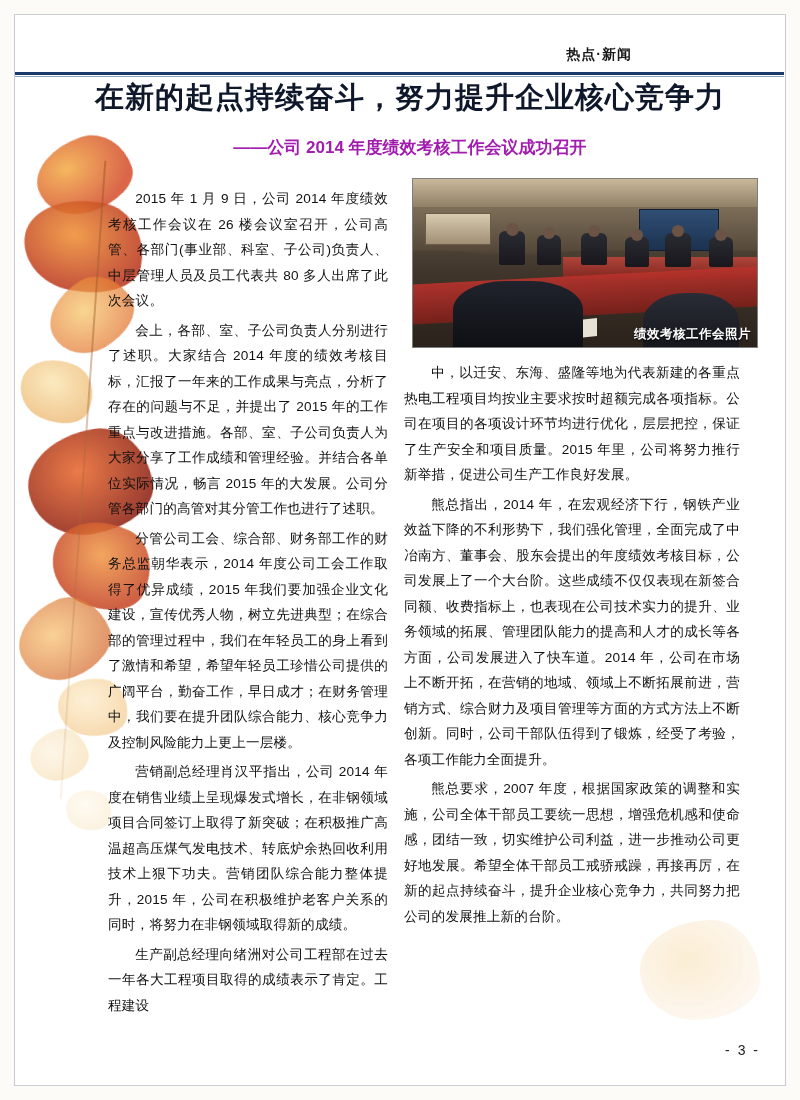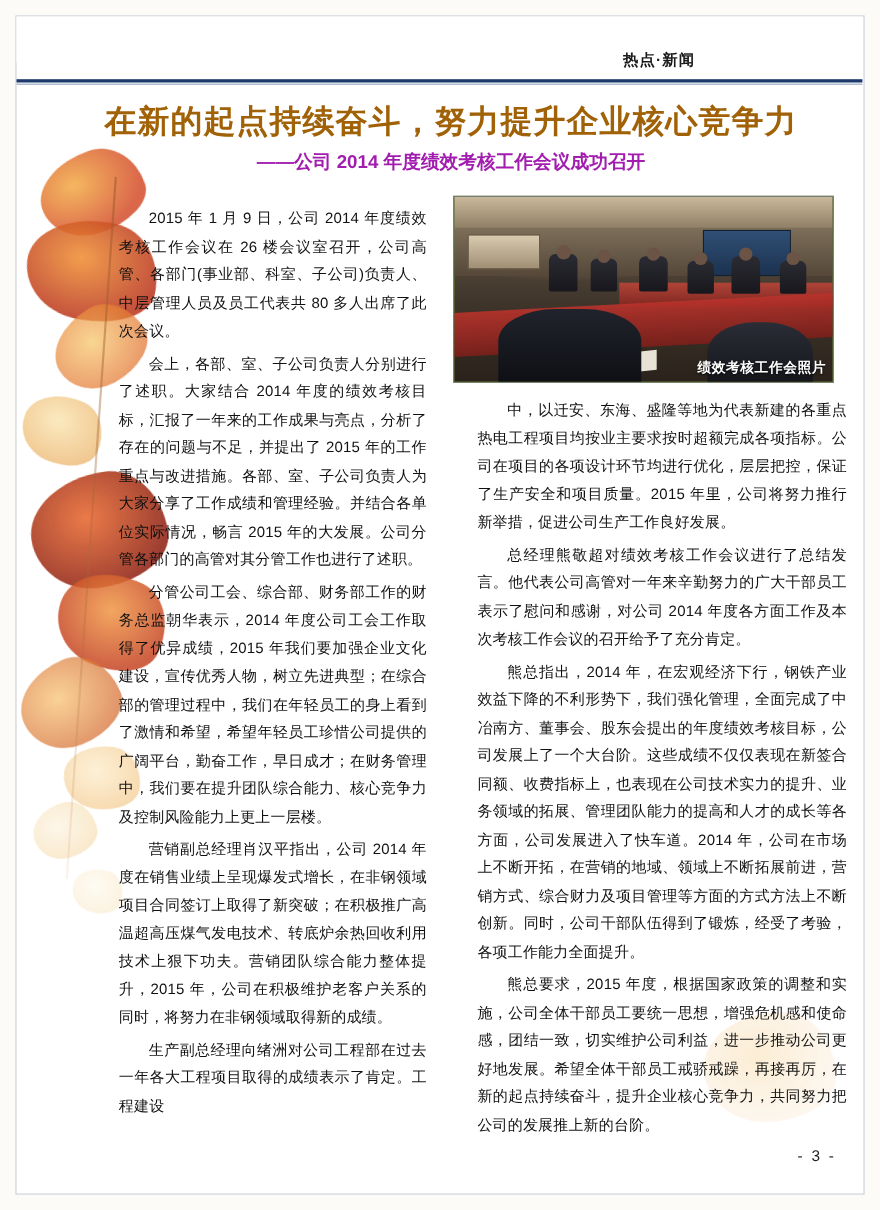--- a/index.html
+++ b/index.html
@@ -106,27 +106,27 @@
     width: 28px;
     height: 28px;
     color: #eaf4ff;
     font-size: 20px;
     font-family: "Liberation Sans", sans-serif;
   }
   
   .title {
     position: absolute;
     left: 60px;
-    top: 91px;
+    top: 78px;
     width: 700px;
     text-align: center;
     font-family: "Liberation Sans", sans-serif;
     font-weight: bold;
     font-size: 29px;
-    color: #a16207;
+    color: #0f172a;
     letter-spacing: 1px;
   }
   .subtitle {
     position: absolute;
     left: 60px;
     top: 136px;
     width: 700px;
     text-align: center;
     font-family: "Liberation Sans", sans-serif;
     font-weight: bold;
@@ -135,21 +135,21 @@
   }
   
   .photo {
     position: absolute;
     left: 412px;
     top: 178px;
     width: 344px;
     height: 168px;
     border: 1px solid #7d7d7d;
     overflow: hidden;
-    background: #4d7c0f;
+    background: #737373;
   }
   .photo-inner {
     position: absolute;
     inset: 0;
     background:
       radial-gradient(ellipse 60% 40% at 30% 18%, rgba(240,225,190,0.55), rgba(0,0,0,0) 70%),
       linear-gradient(to bottom, #6d6050 0%, #5a4d3e 26%, #3e342a 58%, #2a221b 100%);
     overflow: hidden;
   }
   .ph-ceiling {
@@ -227,21 +227,21 @@
   .col p {
     margin: 4px;
     text-indent: 2em;
   }
   .col-left {
     left: 104px;
     top: 182px;
     width: 288px;
   }
   .col-right {
-    left: 430px;
+    left: 400px;
     top: 356px;
     width: 344px;
   }
   .page-number {
     position: absolute;
     right: 40px;
     bottom: 42px;
     font-family: "Liberation Sans", sans-serif;
     font-size: 14px;
     color: #222222;
@@ -312,19 +312,18 @@
   <div class="col col-left">
     <p>2015 年 1 月 9 日，公司 2014 年度绩效考核工作会议在 26 楼会议室召开，公司高管、各部门(事业部、科室、子公司)负责人、中层管理人员及员工代表共 80 多人出席了此次会议。</p>
     <p>会上，各部、室、子公司负责人分别进行了述职。大家结合 2014 年度的绩效考核目标，汇报了一年来的工作成果与亮点，分析了存在的问题与不足，并提出了 2015 年的工作重点与改进措施。各部、室、子公司负责人为大家分享了工作成绩和管理经验。并结合各单位实际情况，畅言 2015 年的大发展。公司分管各部门的高管对其分管工作也进行了述职。</p>
     <p>分管公司工会、综合部、财务部工作的财务总监朝华表示，2014 年度公司工会工作取得了优异成绩，2015 年我们要加强企业文化建设，宣传优秀人物，树立先进典型；在综合部的管理过程中，我们在年轻员工的身上看到了激情和希望，希望年轻员工珍惜公司提供的广阔平台，勤奋工作，早日成才；在财务管理中，我们要在提升团队综合能力、核心竞争力及控制风险能力上更上一层楼。</p>
     <p>营销副总经理肖汉平指出，公司 2014 年度在销售业绩上呈现爆发式增长，在非钢领域项目合同签订上取得了新突破；在积极推广高温超高压煤气发电技术、转底炉余热回收利用技术上狠下功夫。营销团队综合能力整体提升，2015 年，公司在积极维护老客户关系的同时，将努力在非钢领域取得新的成绩。</p>
     <p>生产副总经理向绪洲对公司工程部在过去一年各大工程项目取得的成绩表示了肯定。工程建设</p>
   </div>
 
   <div class="col col-right">
     <p>中，以迁安、东海、盛隆等地为代表新建的各重点热电工程项目均按业主要求按时超额完成各项指标。公司在项目的各项设计环节均进行优化，层层把控，保证了生产安全和项目质量。2015 年里，公司将努力推行新举措，促进公司生产工作良好发展。</p>
-    <p>总经理熊敬超对绩效考核工作会议进行了总结发言。他代表公司高管对一年来辛勤努力的广大干部员工表示了慰问和感谢，对公司 2014 年度各方面工作及本次考核工作会议的召开给予了充分肯定。</p>
     <p>熊总指出，2014 年，在宏观经济下行，钢铁产业效益下降的不利形势下，我们强化管理，全面完成了中冶南方、董事会、股东会提出的年度绩效考核目标，公司发展上了一个大台阶。这些成绩不仅仅表现在新签合同额、收费指标上，也表现在公司技术实力的提升、业务领域的拓展、管理团队能力的提高和人才的成长等各方面，公司发展进入了快车道。2014 年，公司在市场上不断开拓，在营销的地域、领域上不断拓展前进，营销方式、综合财力及项目管理等方面的方式方法上不断创新。同时，公司干部队伍得到了锻炼，经受了考验，各项工作能力全面提升。</p>
-    <p>熊总要求，2015 年度，根据国家政策的调整和实施，公司全体干部员工要统一思想，增强危机感和使命感，团结一致，切实维护公司利益，进一步推动公司更好地发展。希望全体干部员工戒骄戒躁，再接再厉，在新的起点持续奋斗，提升企业核心竞争力，共同努力把公司的发展推上新的台阶。</p>
+    <p>熊总要求，2007 年度，根据国家政策的调整和实施，公司全体干部员工要统一思想，增强危机感和使命感，团结一致，切实维护公司利益，进一步推动公司更好地发展。希望全体干部员工戒骄戒躁，再接再厉，在新的起点持续奋斗，提升企业核心竞争力，共同努力把公司的发展推上新的台阶。</p>
   </div>
 
   <div class="page-number">- 3 -</div>
 </div>
 
 </body></html>

